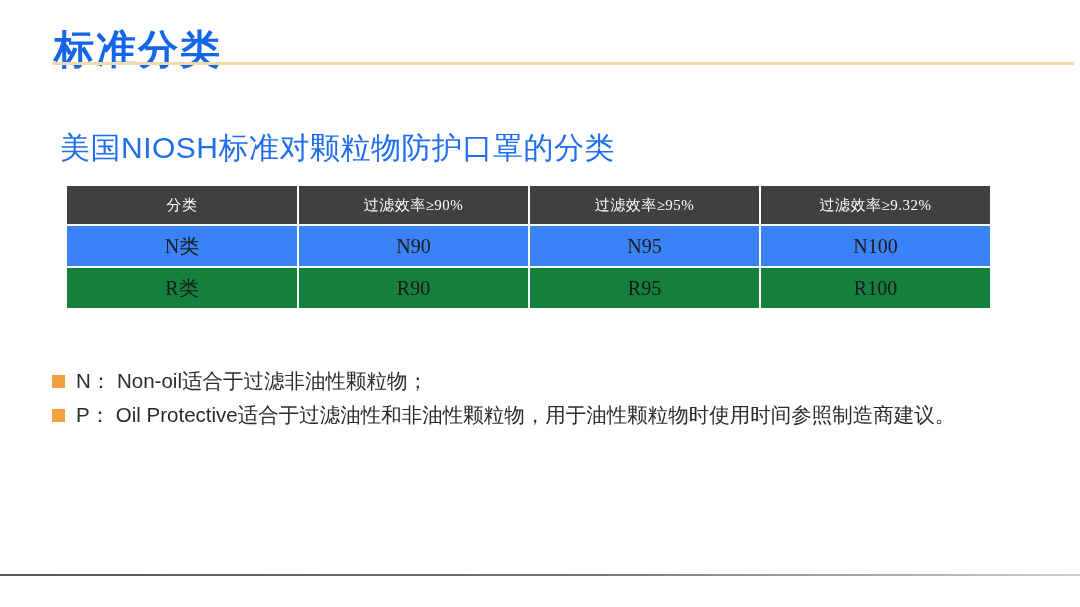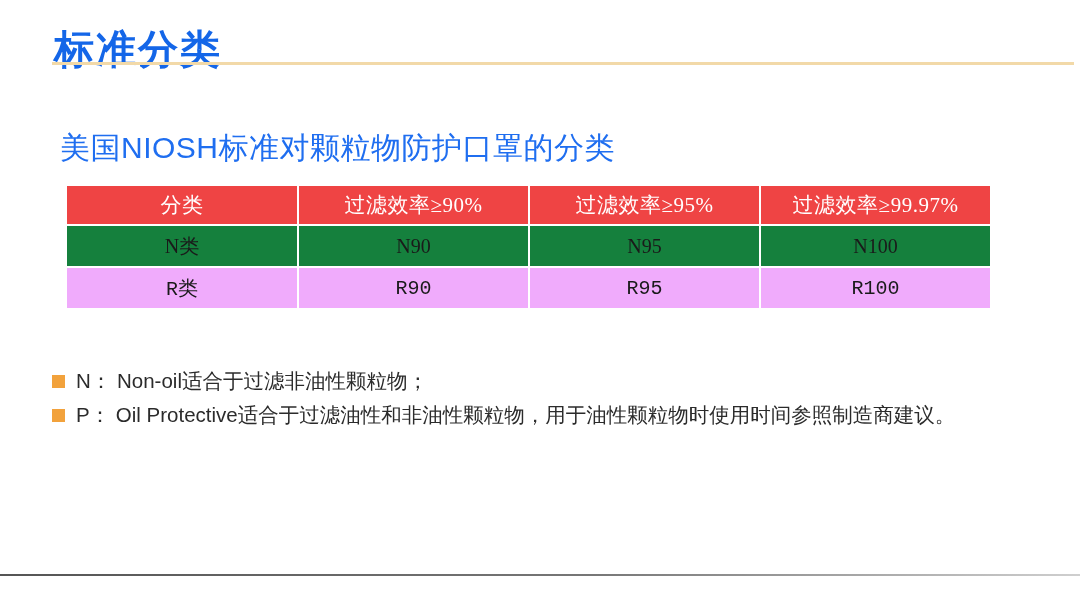--- a/index.html
+++ b/index.html
@@ -62,32 +62,32 @@
   }
   .data-table th,
   .data-table td {
     text-align: center;
     vertical-align: middle;
     padding: 0;
     font-weight: normal;
   }
   .data-table thead th {
     height: 38px;
-    background: #ef4444;
+    background: #404040;
     color: #ffffff;
-    font-size: 21px;
+    font-size: 15px;
     letter-spacing: 0.5px;
   }
   .data-table tbody td {
     height: 40px;
     font-size: 20px;
     color: #1a1a1a;
   }
-  .data-table tbody tr.row-dark td { background: #15803d; }
-  .data-table tbody tr.row-light td { background: #f0abfc; font-family: Liberation Mono, monospace; }
+  .data-table tbody tr.row-dark td { background: #3b82f6; }
+  .data-table tbody tr.row-light td { background: #15803d; }
 
   .col-cat  { width: 230px; }
   .col-eff  { width: 229px; }
 
   
   .notes {
     position: absolute;
     left: 52px;
     top: 364px;
     width: 930px;
@@ -142,21 +142,21 @@
     <col class="col-cat">
       <col class="col-eff">
       <col class="col-eff">
       <col class="col-eff">
   </colgroup>
   <thead>
     <tr>
       <th>分类</th>
       <th>过滤效率≥90%</th>
       <th>过滤效率≥95%</th>
-      <th>过滤效率≥99.97%</th>
+      <th>过滤效率≥9.32%</th>
     </tr>
   </thead>
   <tbody>
     <tr class="row-dark">
       <td>N类</td>
       <td>N90</td>
       <td>N95</td>
       <td>N100</td>
     </tr>
     <tr class="row-light">

